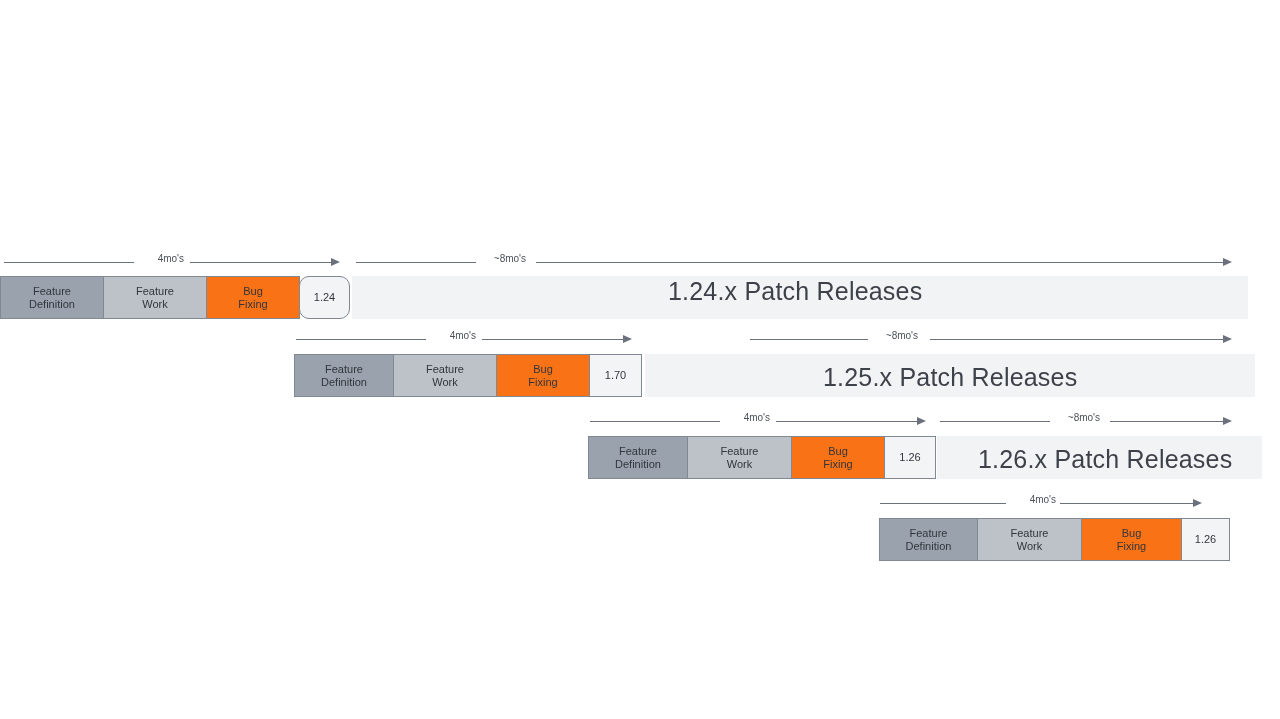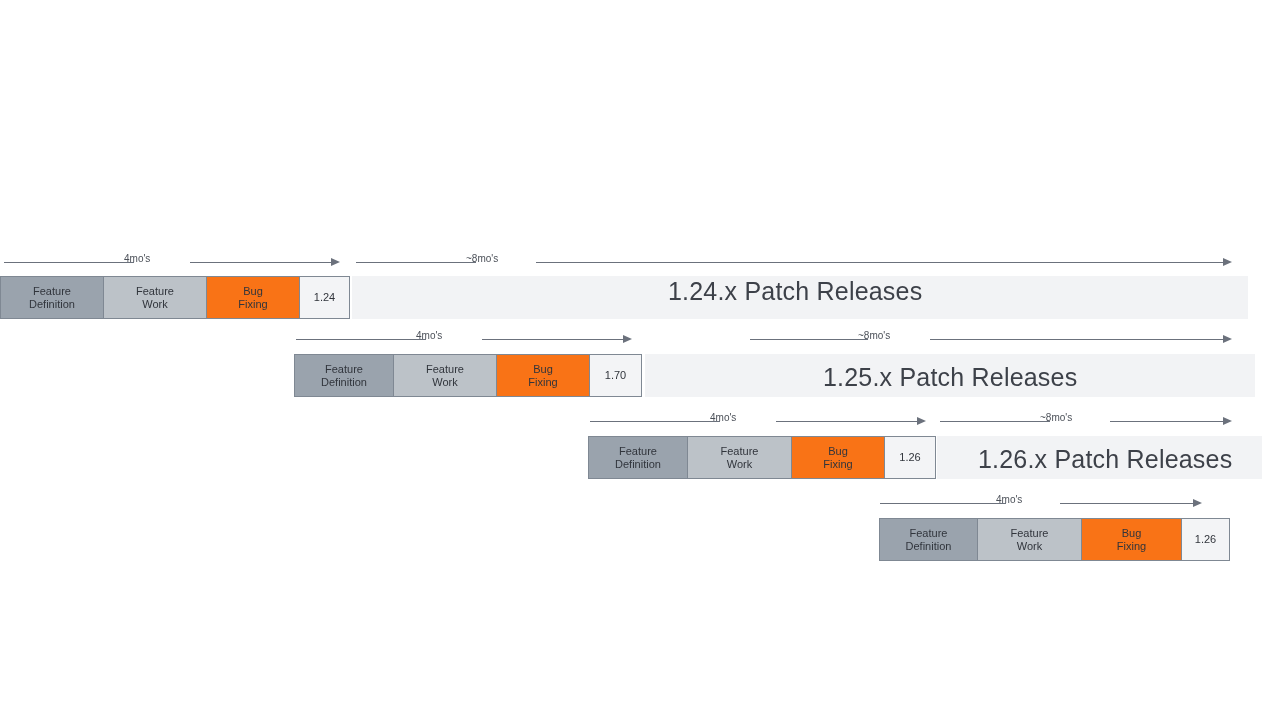--- a/index.html
+++ b/index.html
@@ -92,21 +92,21 @@
     border-top: 4.5px solid transparent;
     border-bottom: 4.5px solid transparent;
     border-left: 9px solid #6b717c;
   }
   .measure .m-label {
     position: absolute;
     top: 0px;
     font-size: 10px;
     color: #4b5058;
     white-space: nowrap;
-    text-align: left;
+    text-align: right;
   }
 </style>
 </head>
 <body>
 
 <div id="diagram">
 
   <div class="release-row">
 
     <div class="patch-band" style="left:352px; top:276px; width:896px;"></div>
@@ -132,21 +132,21 @@
         <span>Definition</span>
       </div>
       <div class="phase-box phase-work" style="width:104px;">
         <span>Feature</span>
         <span>Work</span>
       </div>
       <div class="phase-box phase-bug" style="width:94px;">
         <span>Bug</span>
         <span>Fixing</span>
       </div>
-      <div class="phase-box phase-version" style="width:51px;">
+      <div class="phase-box phase-version" style="width:51px;border-radius:10px;">
         <span>1.24</span>
       </div>
     </div>
   </div>
 
   <div class="release-row">
 
     <div class="patch-band" style="left:645px; top:354px; width:610px;"></div>
     <div class="patch-band-label" style="left:823px; top:363px;">1.25.x Patch Releases</div>
 

